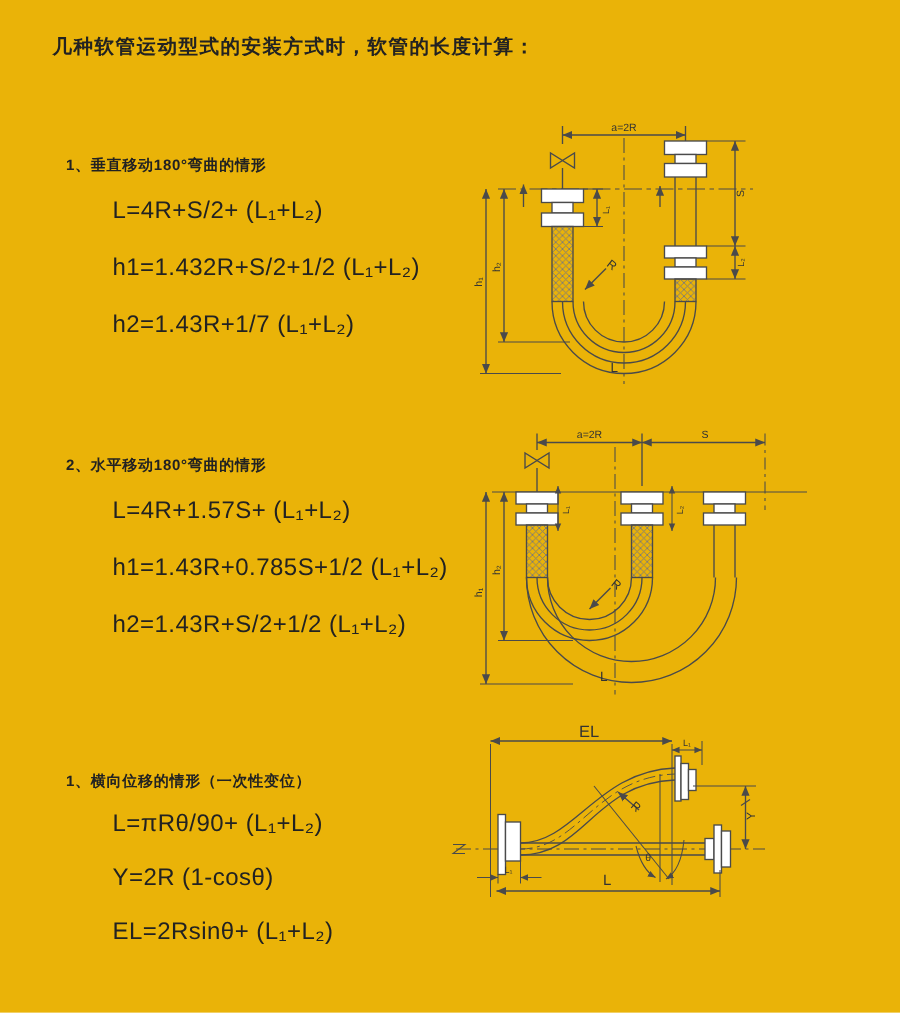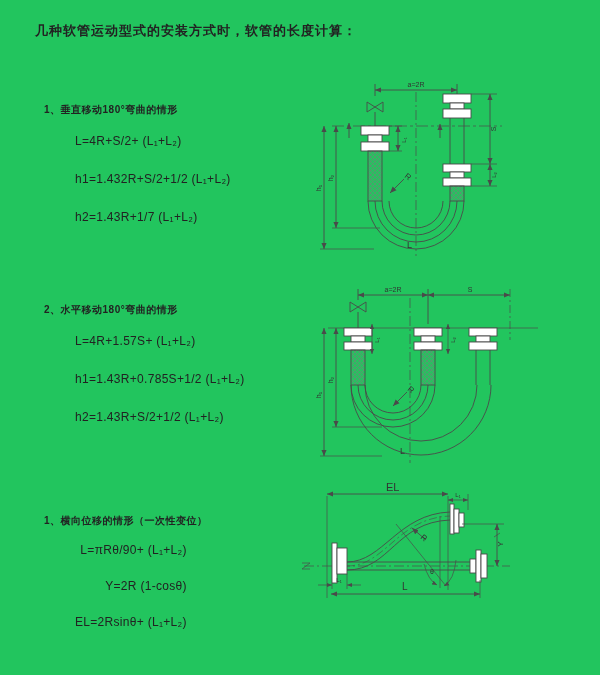--- a/index.html
+++ b/index.html
@@ -1,31 +1,31 @@
 <!DOCTYPE html>
 <html><head>
 <meta charset="utf-8">
 <style>
   html,body{margin:0;padding:0;background:#fff;}
   body{
     width:600px;height:675px;position:relative;overflow:hidden;
     font-family:"Liberation Sans","DejaVu Sans",sans-serif;color:#1c1c1c;
   }
-  .page{position:absolute;inset:0;background:#22c55e;}
+  .page{position:absolute;inset:0;background:#eab308;}
   .doc-title{
     position:absolute;left:35px;top:22px;font-size:13px;font-weight:bold;
     letter-spacing:1px;color:#222;
   }
   .sec-heading{
     position:absolute;font-size:10px;font-weight:bold;letter-spacing:0.5px;color:#222;
     white-space:nowrap;
   }
-  .formulas{position:absolute;font-size:12px;color:#222;white-space:nowrap;}
+  .formulas{position:absolute;font-size:16px;color:#222;white-space:nowrap;}
   .formulas .frm{height:38px;line-height:38px;letter-spacing:0.3px;}
-  .formulas.tight .frm{height:36px;line-height:36px;text-align:right;}
+  .formulas.tight .frm{height:36px;line-height:36px;}
   .diag{position:absolute;}
   svg text{
     font-family:"Liberation Sans","DejaVu Sans",sans-serif;fill:#333;
   }
 </style>
 </head>
 <body>
 
 <div class="page">
 

